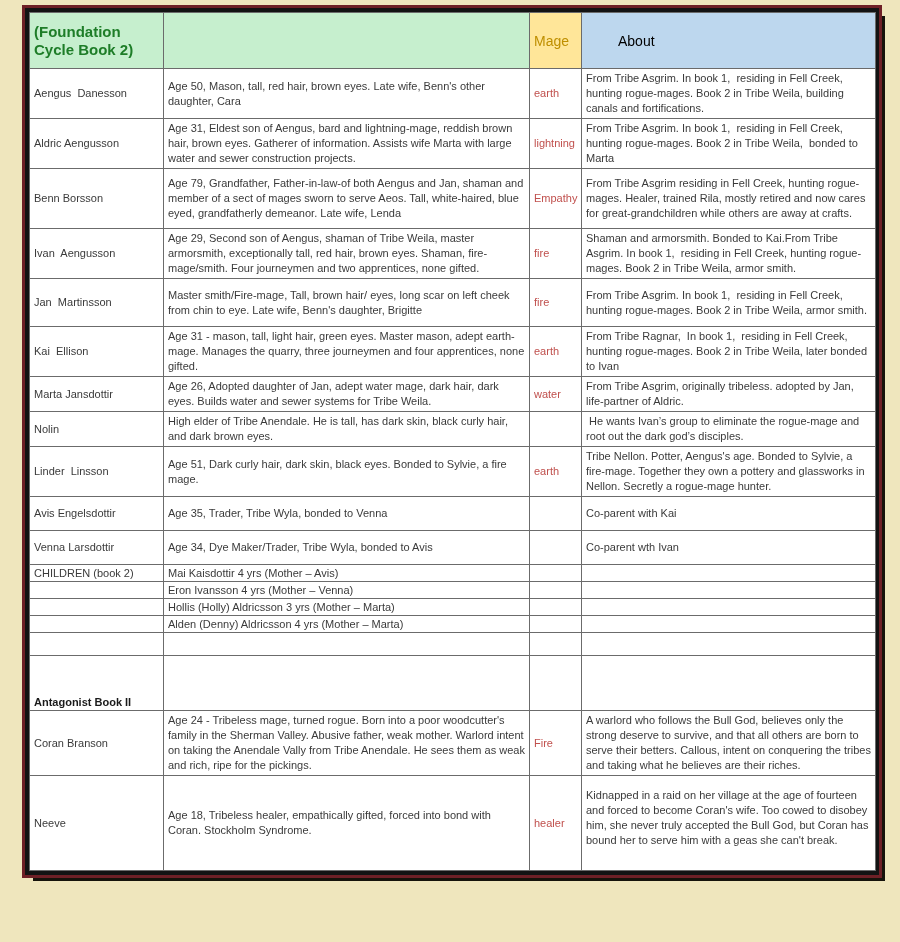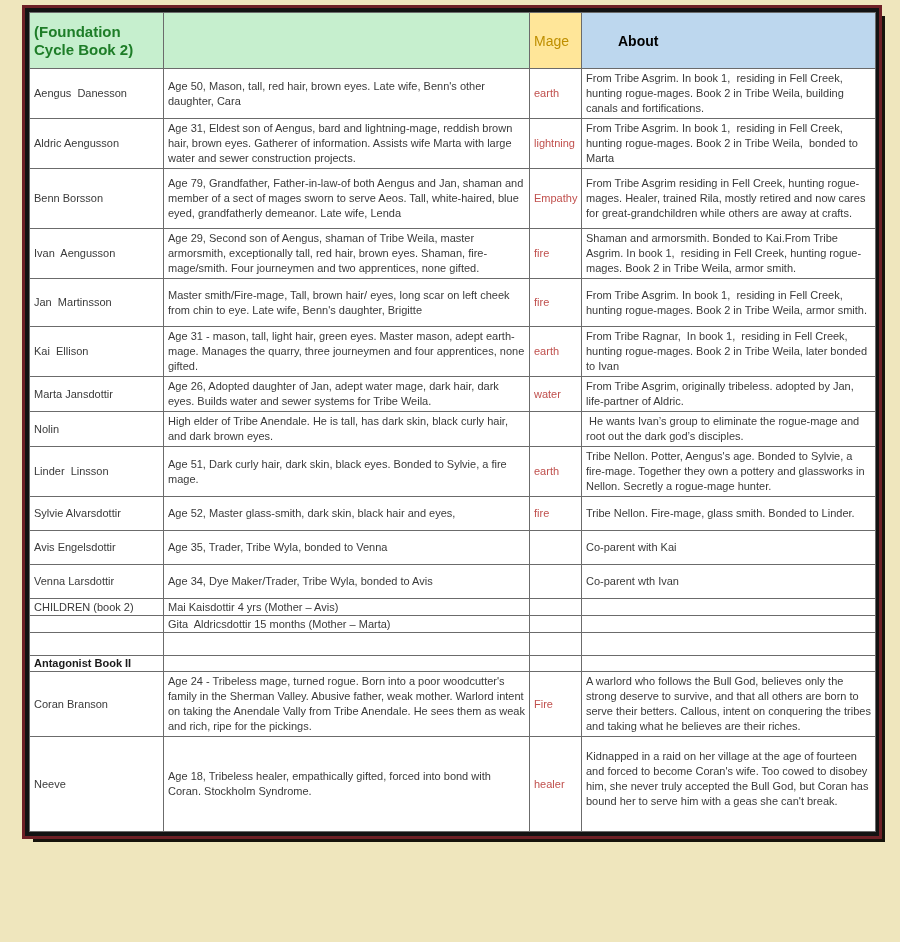--- a/index.html
+++ b/index.html
@@ -40,36 +40,36 @@
     background:#c6efce;color:#1e7d28;
     font-size:15px;font-weight:700;line-height:18px;
   }
   .h-desc{background:#c6efce;}
   .h-mage{
     background:#ffe699;color:#bf8f00;
     font-size:14px;font-weight:400;
   }
   .h-about{
     background:#bdd7ee;color:#000;
-    font-size:14px;font-weight:700;padding-left:36px;
+    font-size:14px;font-weight:400;padding-left:36px;
   }
   .cellwrap{
     white-space:pre-wrap;
     line-height:15px;
   }
   td:nth-child(3) .cellwrap{
     color:#c0504d;font-weight:400;
   }
   tr.normal{height:34px;}
   tr.tall{height:48px;}
   tr.xtall{height:60px;}
   tr.child td{padding:0 4px;height:16px;}
   tr.spacer td{height:18px;}
   tr.section td{height:15px;padding:0 4px;}
-  tr.section td:first-child .cellwrap{font-weight:700;color:#1a1a1a;}
+  tr.section td:first-child .cellwrap{font-weight:700;color:#1a1a1a;margin-top:39px;}
   tr.clipped{height:95px;}
   .clip{height:70px;overflow:hidden;}
 </style>
 </head>
 <body>
 
 <div class="frame">
   <table>
     <colgroup>
       <col class="c-name">
@@ -207,48 +207,34 @@
           </td>
           <td>
             <div class="cellwrap">earth</div>
           </td>
           <td>
             <div class="cellwrap">Tribe Nellon. Potter, Aengus's age. Bonded to Sylvie, a fire-mage. Together they own a pottery and glassworks in Nellon. Secretly a rogue-mage hunter.</div>
           </td>
         </tr>
         <tr class="normal">
           <td>
-            <div class="cellwrap">Sylvie Alvarsdottir</div>
-          </td>
-          <td>
-            <div class="cellwrap">Age 52, Master glass-smith, dark skin, black hair and eyes,</div>
-          </td>
-          <td>
-            <div class="cellwrap">fire</div>
-          </td>
-          <td>
-            <div class="cellwrap">Tribe Nellon. Fire-mage, glass smith. Bonded to Linder.</div>
+            <div class="cellwrap">Avis Engelsdottir</div>
+          </td>
+          <td>
+            <div class="cellwrap">Age 35, Trader, Tribe Wyla, bonded to Venna</div>
+          </td>
+          <td>
+            <div class="cellwrap"></div>
+          </td>
+          <td>
+            <div class="cellwrap">Co-parent with Kai</div>
           </td>
         </tr>
         <tr class="normal">
           <td>
-            <div class="cellwrap">Avis Engelsdottir</div>
-          </td>
-          <td>
-            <div class="cellwrap">Age 35, Trader, Tribe Wyla, bonded to Venna</div>
-          </td>
-          <td>
-            <div class="cellwrap"></div>
-          </td>
-          <td>
-            <div class="cellwrap">Co-parent with Kai</div>
-          </td>
-        </tr>
-        <tr class="normal">
-          <td>
             <div class="cellwrap">Venna Larsdottir</div>
           </td>
           <td>
             <div class="cellwrap">Age 34, Dye Maker/Trader, Tribe Wyla, bonded to Avis</div>
           </td>
           <td>
             <div class="cellwrap"></div>
           </td>
           <td>
             <div class="cellwrap">Co-parent wth Ivan</div>
@@ -266,21 +252,49 @@
           </td>
           <td>
             <div class="cellwrap"></div>
           </td>
         </tr>
         <tr class="child">
           <td>
             <div class="cellwrap"></div>
           </td>
           <td>
-            <div class="cellwrap">Gita  Aldricsdottir 15 months (Mother – Marta)</div>
+            <div class="cellwrap">Eron Ivansson 4 yrs (Mother – Venna)</div>
+          </td>
+          <td>
+            <div class="cellwrap"></div>
+          </td>
+          <td>
+            <div class="cellwrap"></div>
+          </td>
+        </tr>
+        <tr class="child">
+          <td>
+            <div class="cellwrap"></div>
+          </td>
+          <td>
+            <div class="cellwrap">Hollis (Holly) Aldricsson 3 yrs (Mother – Marta)</div>
+          </td>
+          <td>
+            <div class="cellwrap"></div>
+          </td>
+          <td>
+            <div class="cellwrap"></div>
+          </td>
+        </tr>
+        <tr class="child">
+          <td>
+            <div class="cellwrap"></div>
+          </td>
+          <td>
+            <div class="cellwrap">Alden (Denny) Aldricsson 4 yrs (Mother – Marta)</div>
           </td>
           <td>
             <div class="cellwrap"></div>
           </td>
           <td>
             <div class="cellwrap"></div>
           </td>
         </tr>
         <tr class="spacer">
           <td>

